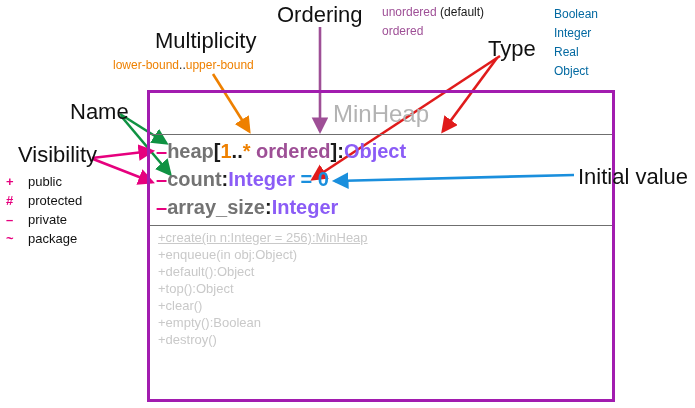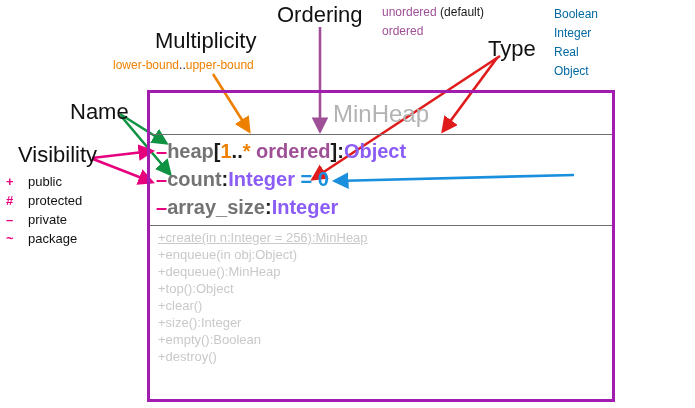--- a/index.html
+++ b/index.html
@@ -191,24 +191,23 @@
 
       <div class="attr-line">
         <span class="vis">–</span><span class="aname">array_size</span><span class="punc">:</span><span class="type">Integer</span>
       </div>
 
     </div>
 
     <div class="compartment-ops">
       <div class="op-line static">+create(in n:Integer = 256):MinHeap</div>
       <div class="op-line">+enqueue(in obj:Object)</div>
-      <div class="op-line">+dequeue():MinHeap</div>
+      <div class="op-line">+default():Object</div>
       <div class="op-line">+top():Object</div>
       <div class="op-line">+clear()</div>
-      <div class="op-line">+size():Integer</div>
       <div class="op-line">+empty():Boolean</div>
       <div class="op-line">+destroy()</div>
     </div>
 
   </div>
 
   <div class="anno anno-big label-multiplicity">Multiplicity</div>
   <div class="anno anno-small sub-multiplicity"><span>lower-bound</span><span class="dots">..</span><span>upper-bound</span></div>
 
   <div class="anno anno-big label-ordering">Ordering</div>
@@ -239,14 +238,15 @@
     <div class="row">
       <span class="sym">–</span>
       <span class="txt">private</span>
     </div>
     <div class="row">
       <span class="sym">~</span>
       <span class="txt">package</span>
     </div>
   </div>
 
+  <div class="anno anno-big label-initial">Initial value</div>
 
 </div>
 
 </body></html>

